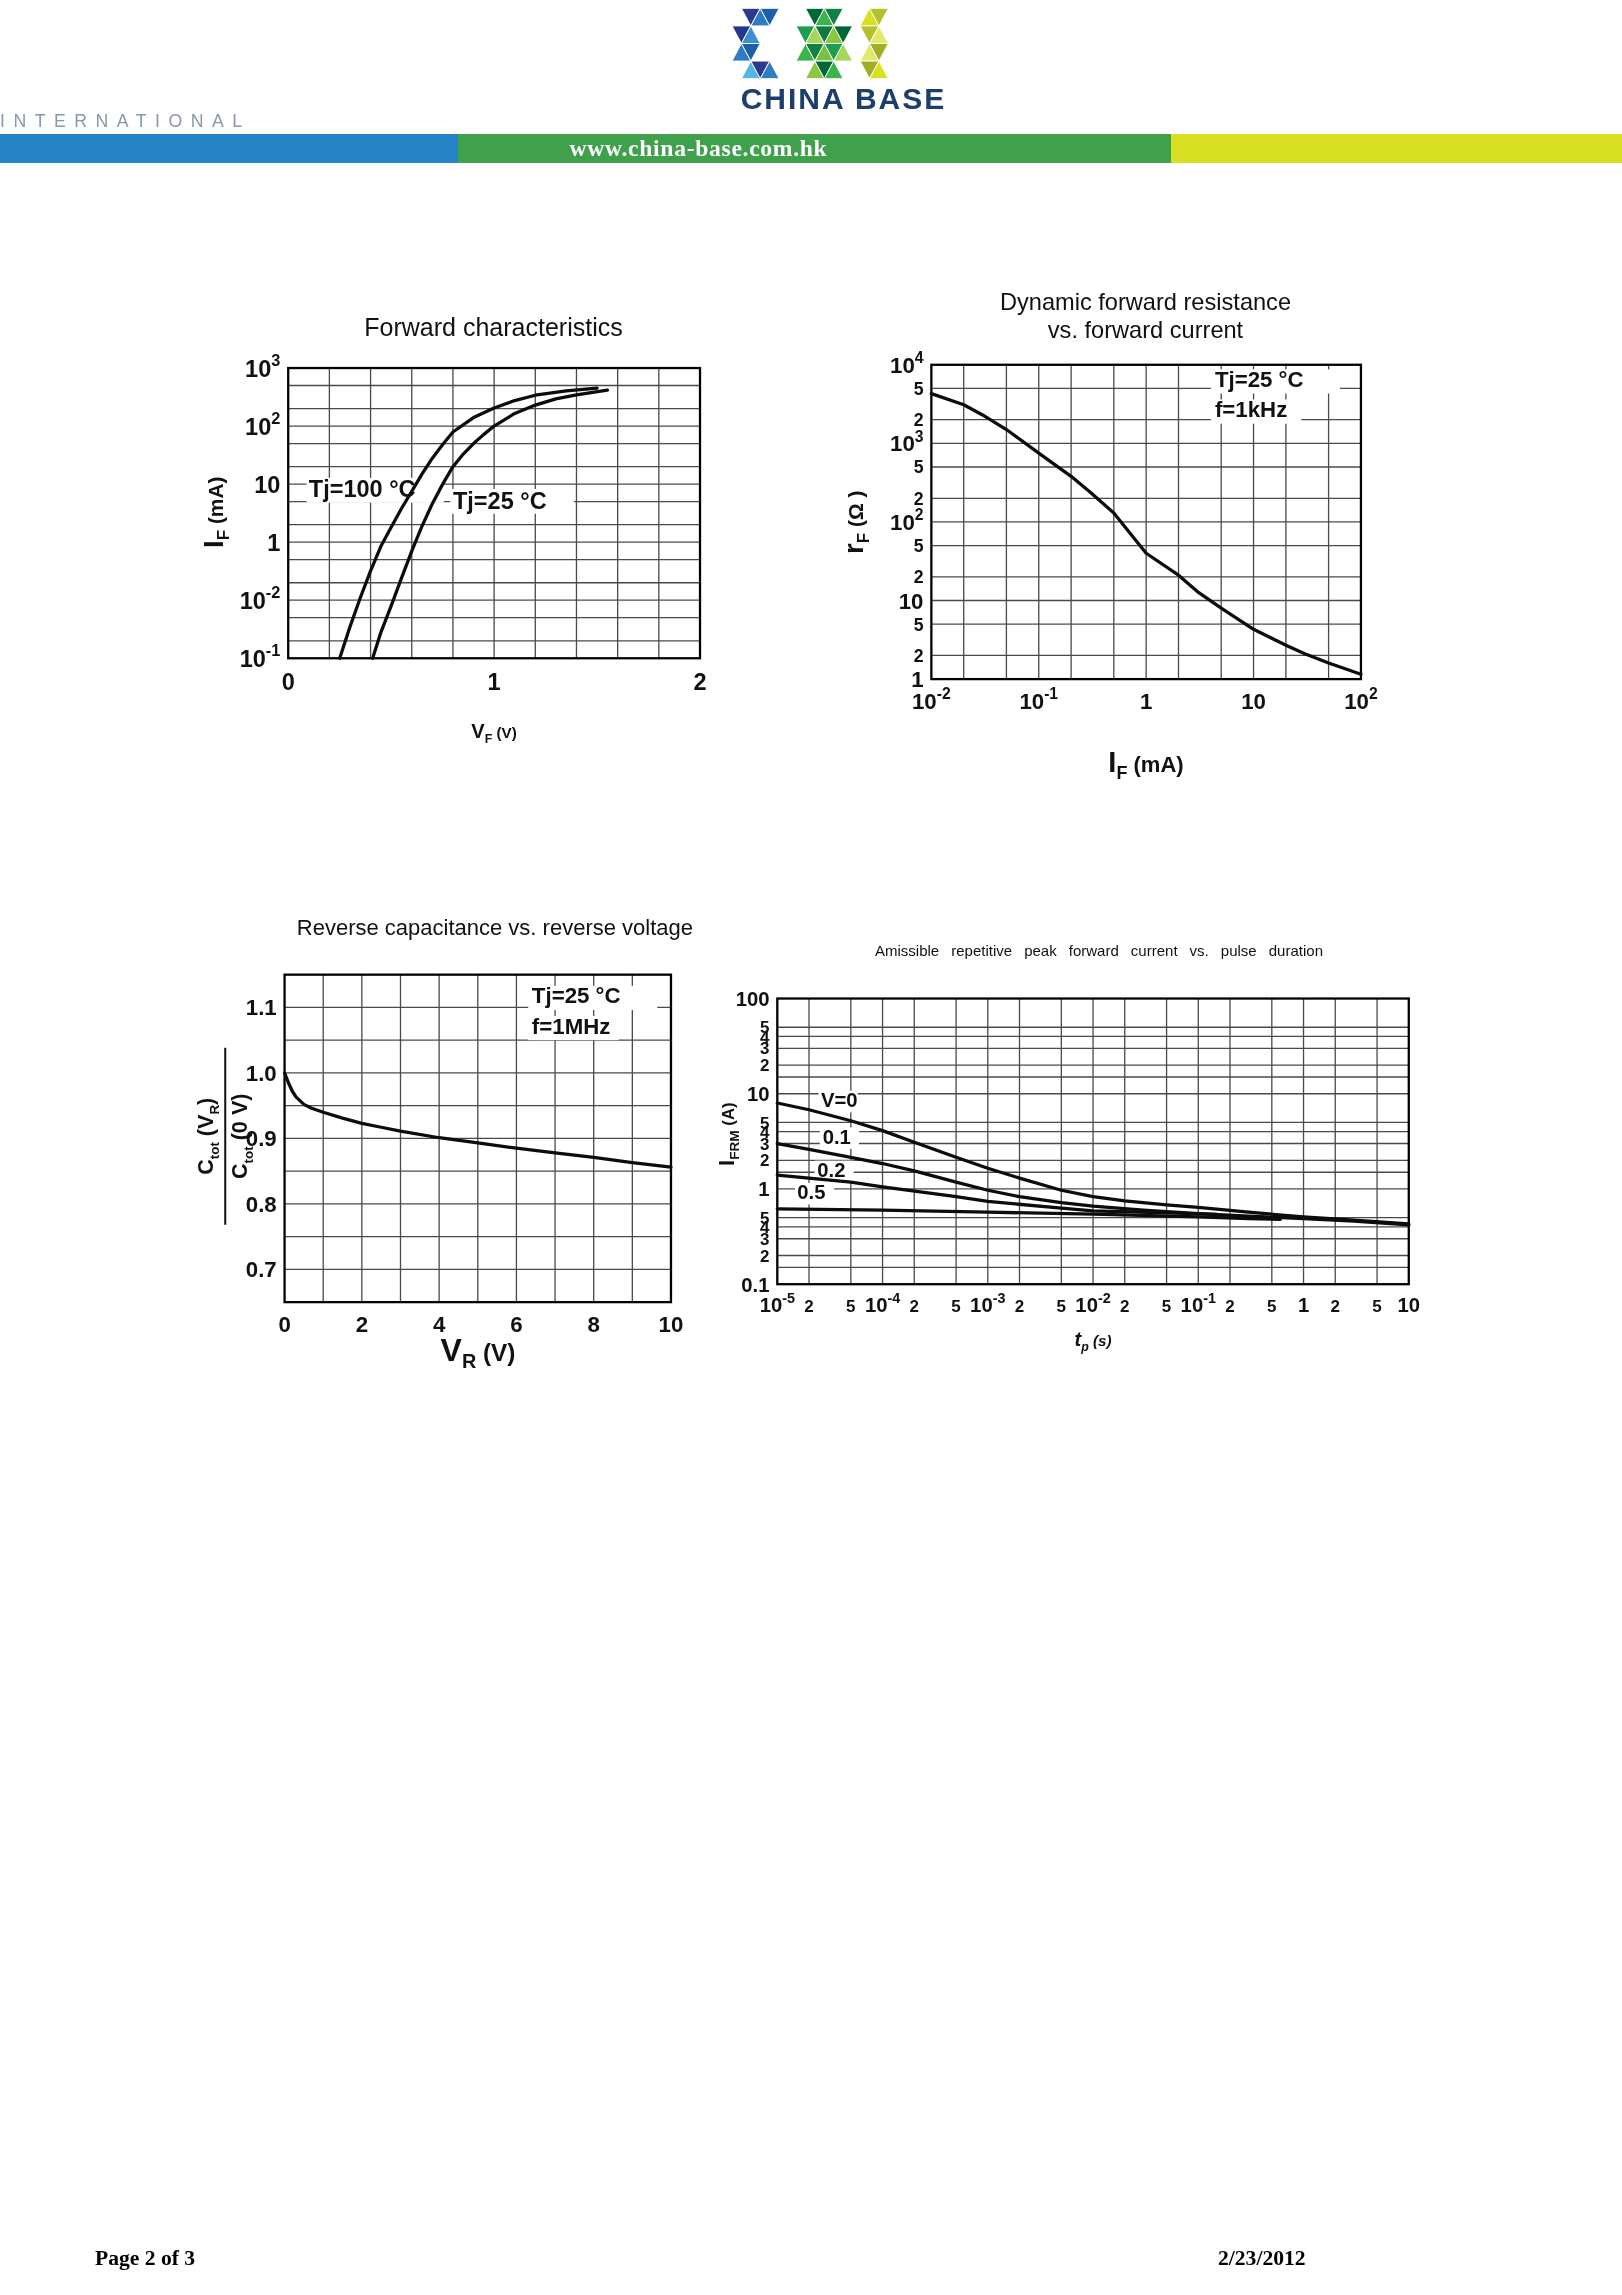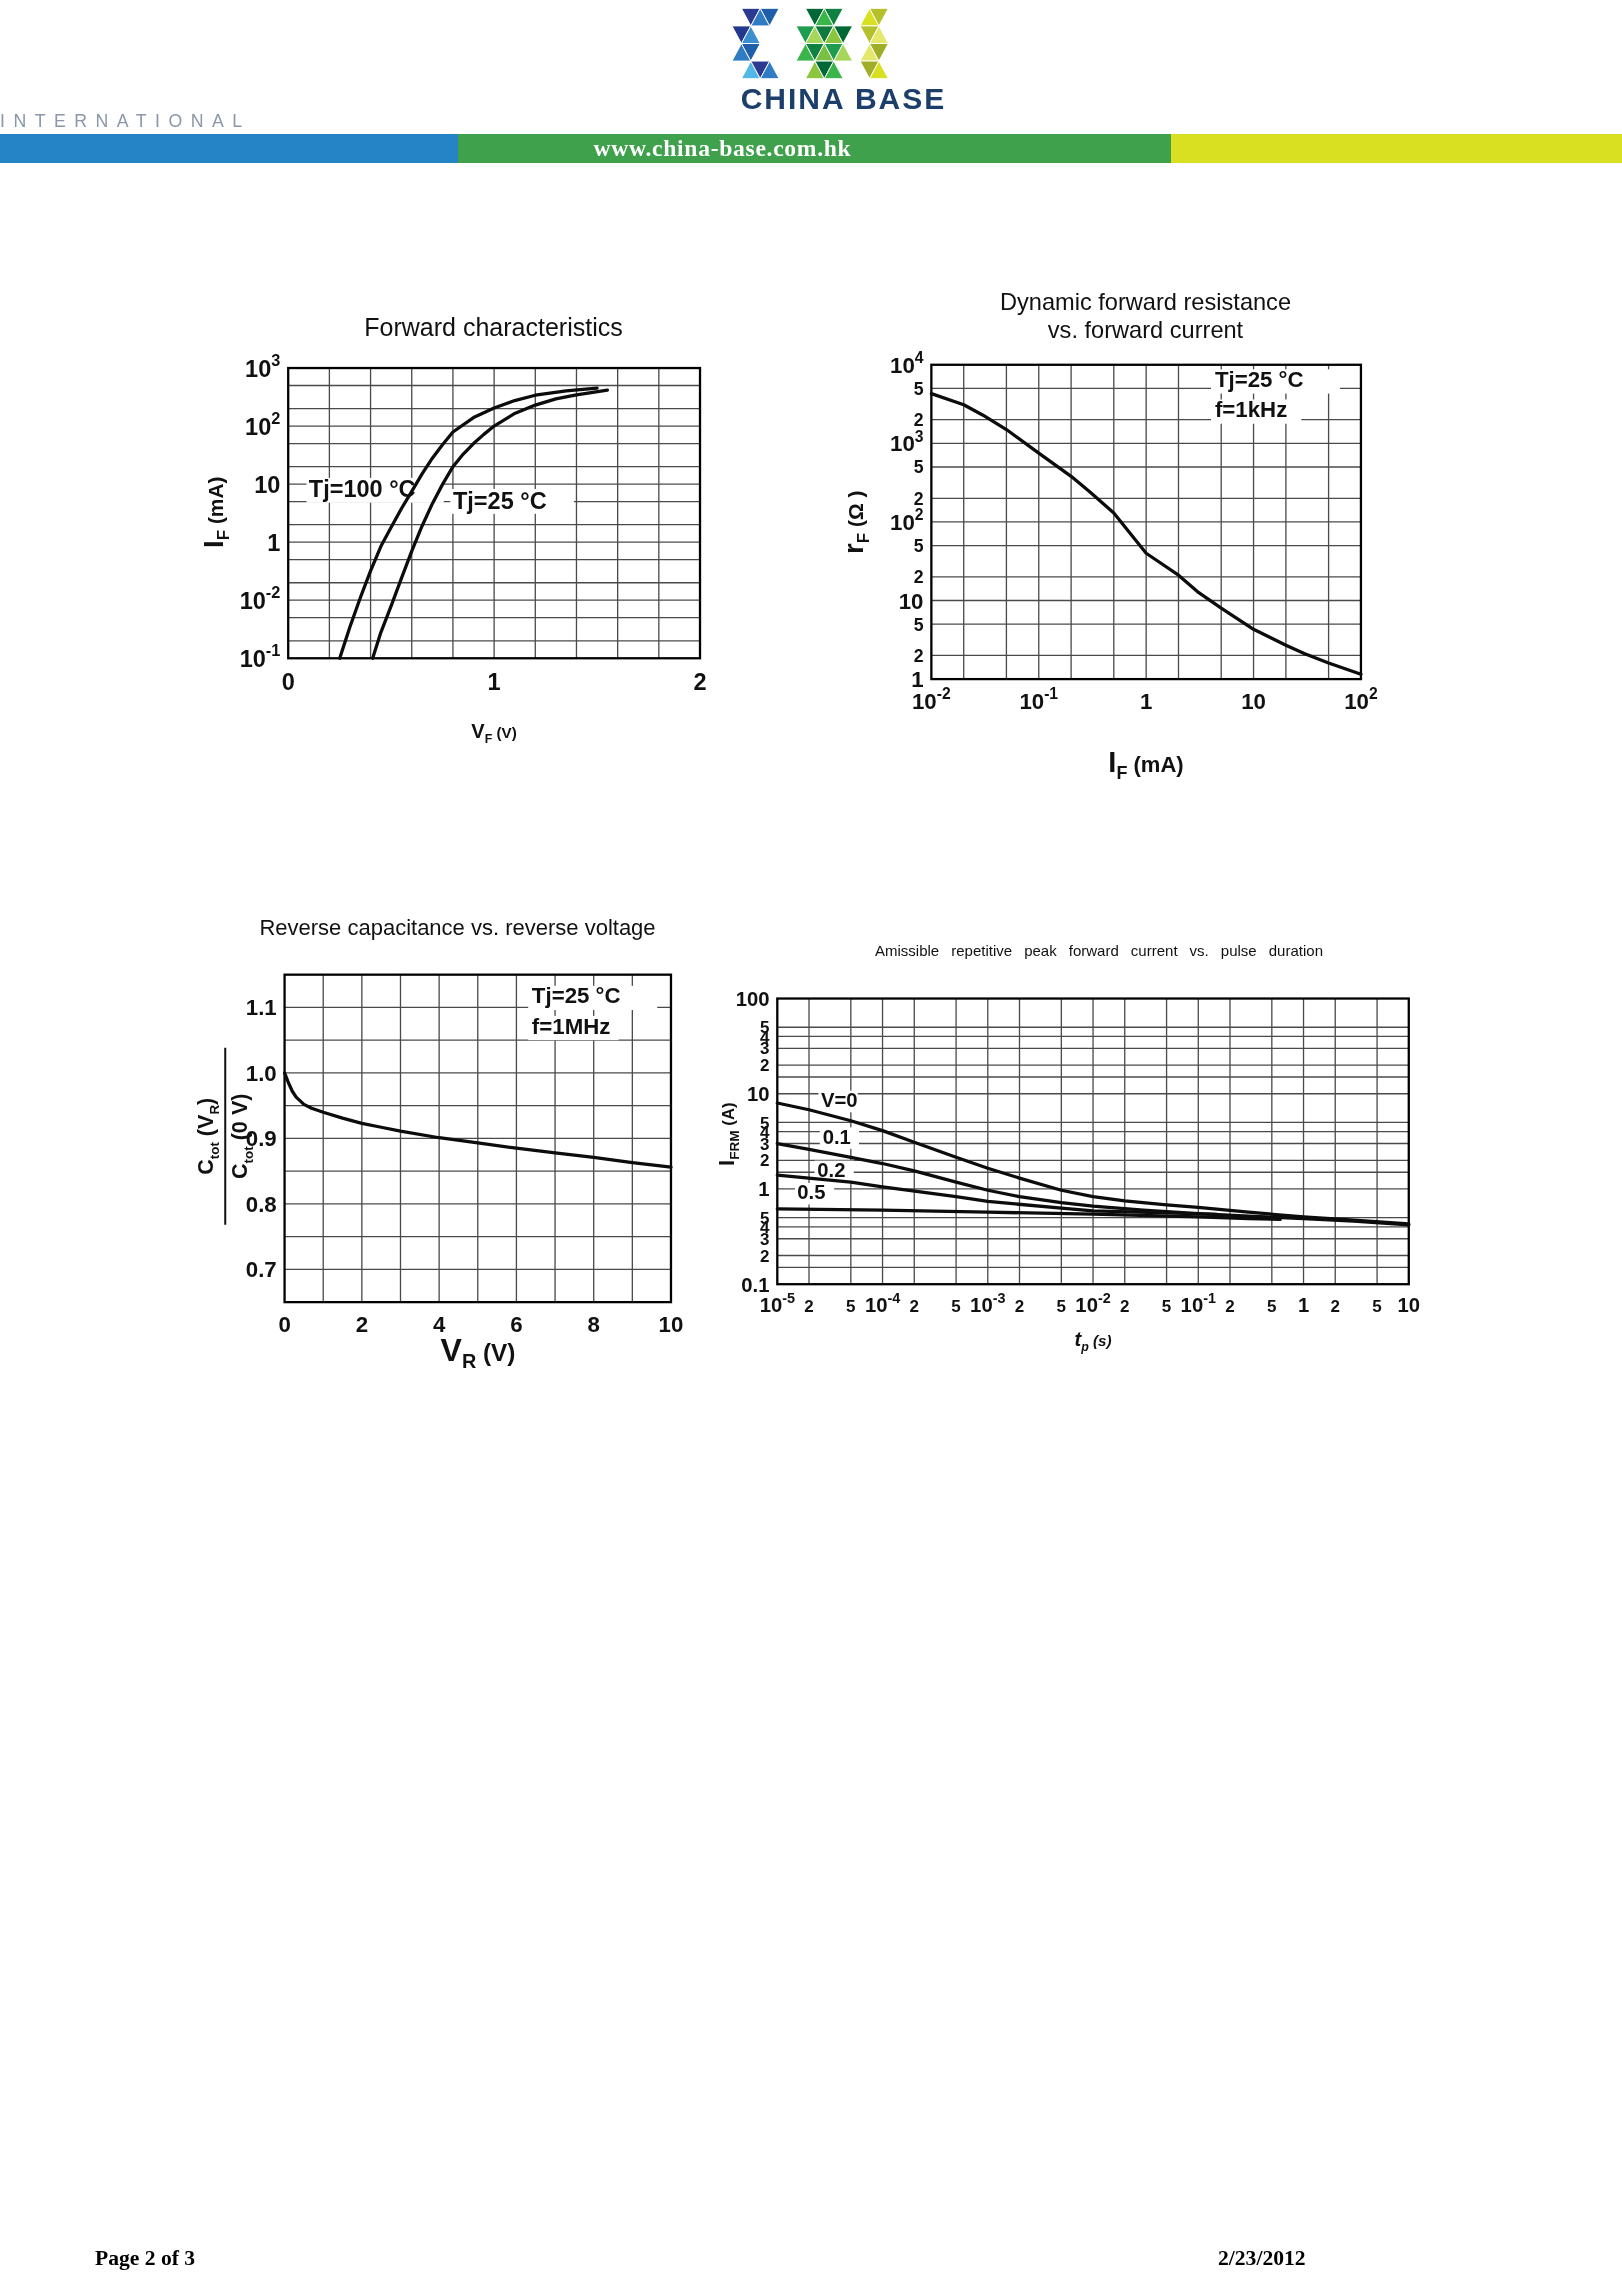--- a/index.html
+++ b/index.html
@@ -10,21 +10,21 @@
   .brand{position:absolute;left:0;width:1623px;text-align:center;font-weight:bold;
          color:var(--navy);font-size:30px;letter-spacing:2px;top:82px;padding-left:32px;}
   .brand-sub{position:absolute;left:0;width:1623px;text-align:left;font-weight:normal;
          color:var(--gray);font-size:17.7px;letter-spacing:8.5px;top:111px;}
   .band{position:absolute;top:134px;height:29px;}
   .band.blue{left:0;width:458px;background:var(--bar-blue);}
   .band.green{left:458px;width:713px;background:var(--bar-green);}
   .band.yellow{left:1171px;width:452px;background:var(--bar-yellow);}
   .band-url{position:absolute;top:134px;left:0;width:1397px;height:29px;line-height:29px;
         text-align:center;color:#fff;font-family:"Liberation Serif",serif;font-weight:bold;
-        font-size:23.6px;letter-spacing:0.7px;margin-left:24px;}
+        font-size:23.6px;letter-spacing:0.7px;}
   
   svg.chart{position:absolute;}
   svg text{font-family:"Liberation Sans",sans-serif;font-weight:bold;fill:#111;}
   .grid{stroke:#4a4a4a;stroke-width:2;}
   .frame{fill:none;stroke:#000;stroke-width:3.5;}
   .curve{fill:none;stroke:#0c0c0c;stroke-width:5;stroke-linejoin:round;stroke-linecap:round;}
   .wbg{fill:#ffffff;}
   .ctitle{position:absolute;font-weight:normal;text-align:center;}
   .xtitle{position:absolute;font-weight:bold;text-align:center;}
   .ytitle{position:absolute;font-weight:bold;text-align:center;transform:rotate(-90deg);}
@@ -182,21 +182,21 @@
         <rect x="510" y="54" width="197" height="37" class="wbg"></rect>
         <text x="516.0" y="81.0" font-size="34">Tj=25  °C</text>
         <rect x="510" y="100" width="138" height="37" class="wbg"></rect>
         <text x="516.0" y="126.9" font-size="34">f=1kHz</text>
       </svg>
     <div class="xtitle" style="left:1015px;top:746px;width:262px;font-size:29px;"><span>I</span><sub>F</sub><span class="sm"> (mA)</span></div>
     <div class="ytitle" style="left:738px;top:504px;width:236px;font-size:27.5px;"><span>r</span><sub>F</sub><span class="sm"> (Ω )</span></div>
   </div>
 
   <div>
-    <div class="ctitle" style="left:222px;top:915px;width:471px;font-size:22px;">Reverse capacitance vs. reverse voltage</div>
+    <div class="ctitle" style="left:222px;top:915px;width:471px;font-size:22px;text-align:right;">Reverse capacitance vs. reverse voltage</div>
     <svg class="chart" style="left:242px;top:955px;" width="465" height="393" viewBox="0 0 710 600">
         <line x1="124.0" y1="30" x2="124.0" y2="530" class="grid"></line>
         <line x1="183.0" y1="30" x2="183.0" y2="530" class="grid"></line>
         <line x1="242.0" y1="30" x2="242.0" y2="530" class="grid"></line>
         <line x1="301.0" y1="30" x2="301.0" y2="530" class="grid"></line>
         <line x1="360.0" y1="30" x2="360.0" y2="530" class="grid"></line>
         <line x1="419.0" y1="30" x2="419.0" y2="530" class="grid"></line>
         <line x1="478.0" y1="30" x2="478.0" y2="530" class="grid"></line>
         <line x1="537.0" y1="30" x2="537.0" y2="530" class="grid"></line>
         <line x1="596.0" y1="30" x2="596.0" y2="530" class="grid"></line>

